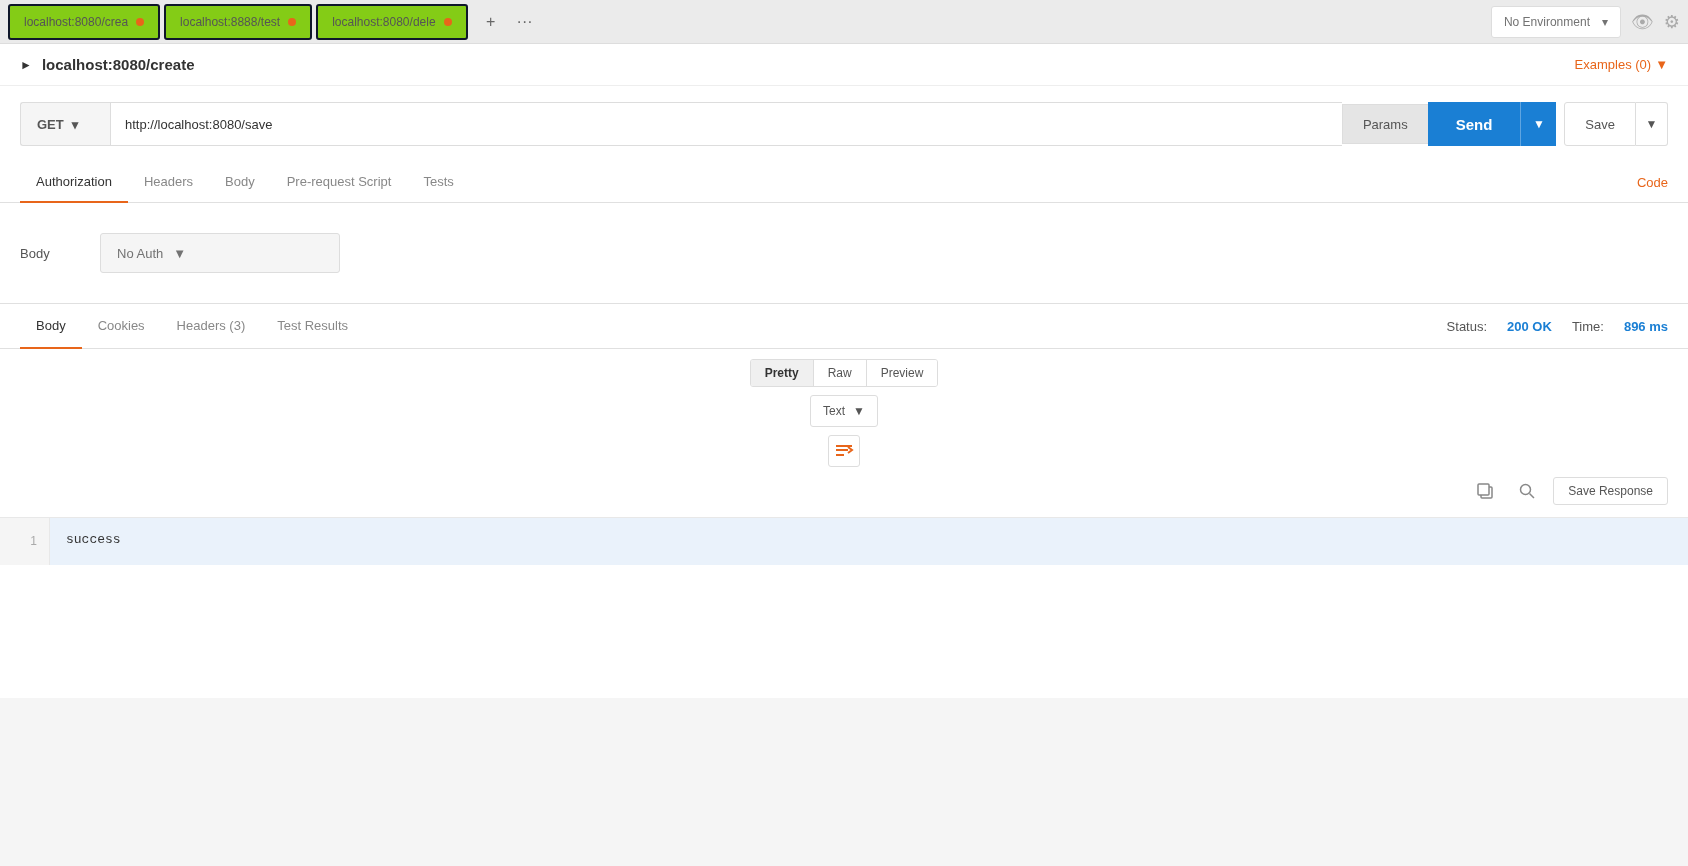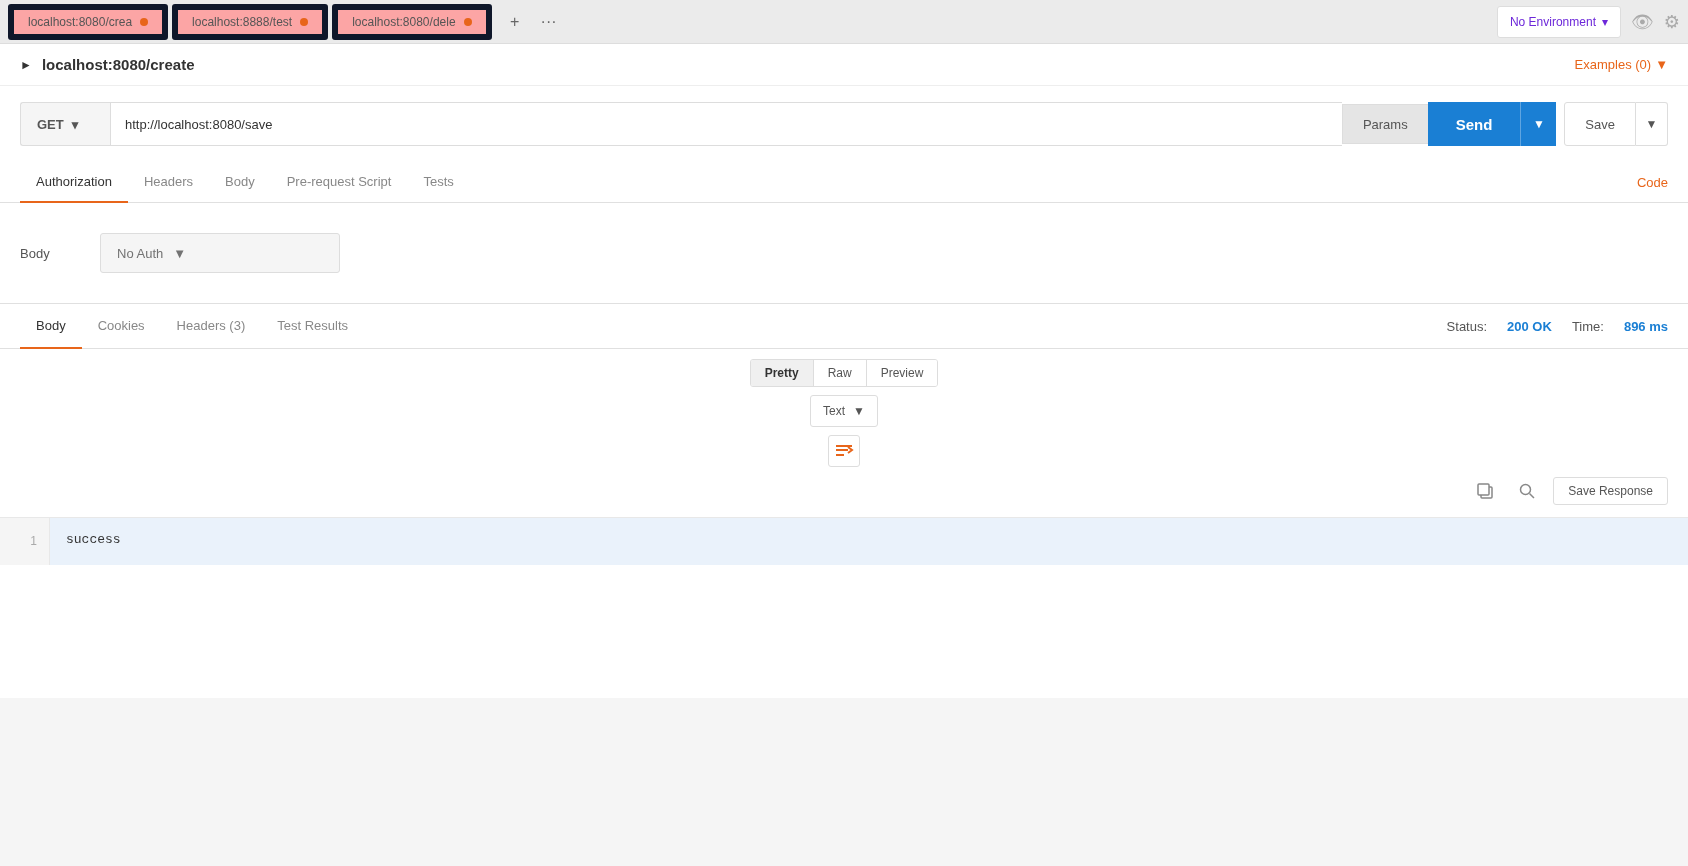--- a/index.html
+++ b/index.html
@@ -12,22 +12,22 @@
       background: #ebebeb;
       border-bottom: 1px solid #ddd;
       height: 44px;
       padding: 0 8px;
     }
     .tab {
       display: flex;
       align-items: center;
       padding: 0 14px;
       height: 36px;
-      background: #fca5a5;
-      border: 6px solid #0f172a;
+      background: #84cc16;
+      border: 2px solid #0f172a;
       border-radius: 3px;
       margin-right: 4px;
       font-size: 12px;
       color: #555;
       cursor: pointer;
       white-space: nowrap;
       position: relative;
     }
     .tab .dot {
       width: 8px; height: 8px;
@@ -55,29 +55,29 @@
     
     .env-area {
       margin-left: auto;
       display: flex;
       align-items: center;
       gap: 10px;
     }
     .env-select {
       display: flex;
       align-items: center;
-      gap: 6px;
+      gap: 12px;
       padding: 0 12px;
       height: 32px;
       background: #fff;
       border: 1px solid #ddd;
       border-radius: 3px;
       cursor: pointer;
       font-size: 12px;
-      color: #6d28d9;
+      color: #737373;
     }
     .env-icon {
       font-size: 18px;
       color: #aaa;
       cursor: pointer;
     }
 
     
     .request-title {
       display: flex;

